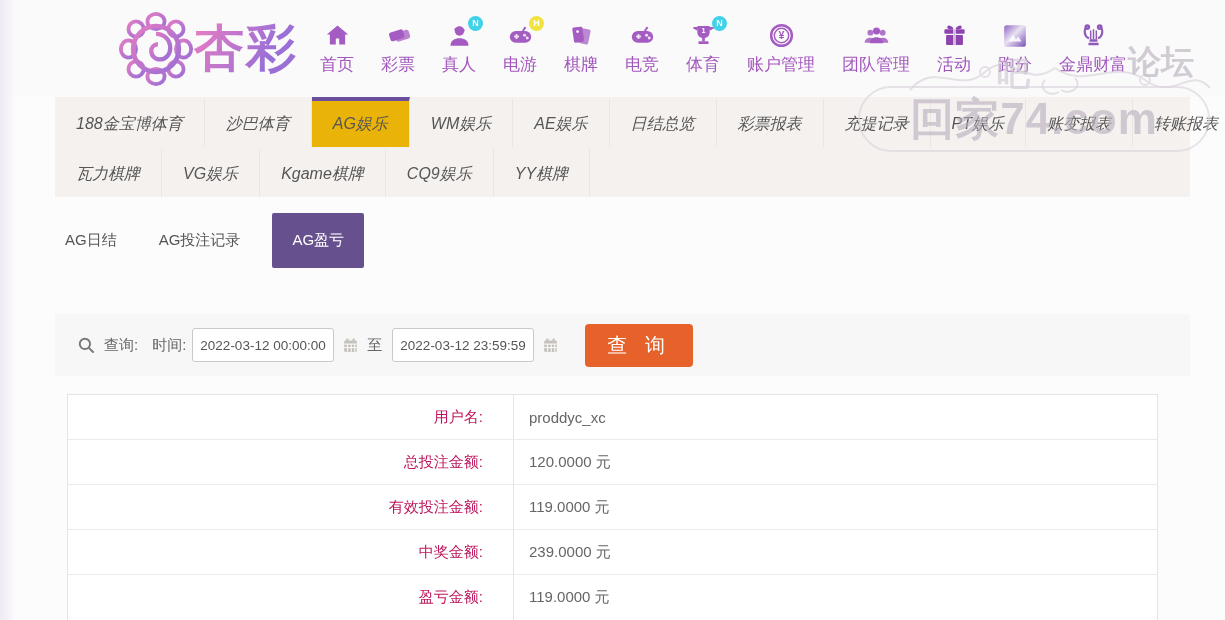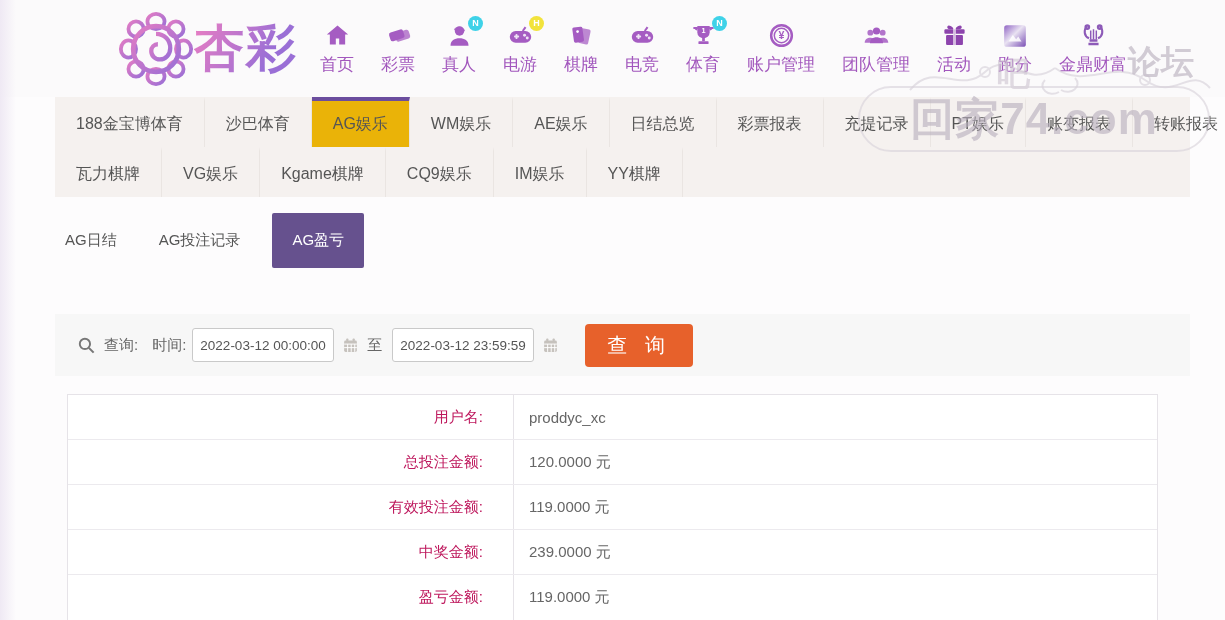--- a/index.html
+++ b/index.html
@@ -20,21 +20,21 @@
   .nav-item { display:flex; flex-direction:column; align-items:center; cursor:pointer; position:relative; }
   .nav-icon { width:28px; height:28px; position:relative; display:flex; align-items:center; justify-content:center; }
   .nav-label { margin-top:3px; font-size:17px; color:#a257bd; white-space:nowrap; }
   .badge { position:absolute; top:-6px; right:-10px; width:15px; height:15px; border-radius:50%;
     font-size:9px; font-weight:bold; color:#fff; display:flex; align-items:center; justify-content:center; }
 
   
   .tabs { margin-left:55px; width:1135px; background:#f5f1ef; }
   .tab-row { display:flex; }
   .tab { height:50px; display:flex; align-items:center; padding:0 21px; font-size:16px; color:#555;
-    border-right:1px solid #eae5e2; border-top:4px solid transparent; cursor:pointer; white-space:nowrap; }
+    border-right:1px solid #eae5e2; border-top:4px solid transparent; cursor:pointer; white-space:nowrap;font-style:italic; }
   .tab.active { background:#eab308; border-top:4px solid #6b4d9e; }
 
   
   .subtabs { margin:16px 0 0 55px; display:flex; align-items:center; gap:22px; }
   .subtab { font-size:15px; color:#555; padding:9px 10px; cursor:pointer; }
   .subtab.active { background:#66518e; color:#fff; padding:18px 20px; border-radius:2px; }
 
   
   .query-panel { margin:46px 0 0 55px; width:1135px; height:62px; background:#f7f7f7;
     display:flex; align-items:center; padding-left:22px; }
@@ -271,21 +271,20 @@
         <div class="tab">充提记录</div>
         <div class="tab">PT娱乐</div>
         <div class="tab">账变报表</div>
         <div class="tab">转账报表</div>
       </div>
       <div class="tab-row">
         <div class="tab">瓦力棋牌</div>
         <div class="tab">VG娱乐</div>
         <div class="tab">Kgame棋牌</div>
         <div class="tab">CQ9娱乐</div>
-        <div class="tab">IM娱乐</div>
         <div class="tab">YY棋牌</div>
       </div>
     </div>
 
   <div class="subtabs">
       <div class="subtab">AG日结</div>
       <div class="subtab">AG投注记录</div>
       <div class="subtab active">AG盈亏</div>
     </div>
 

